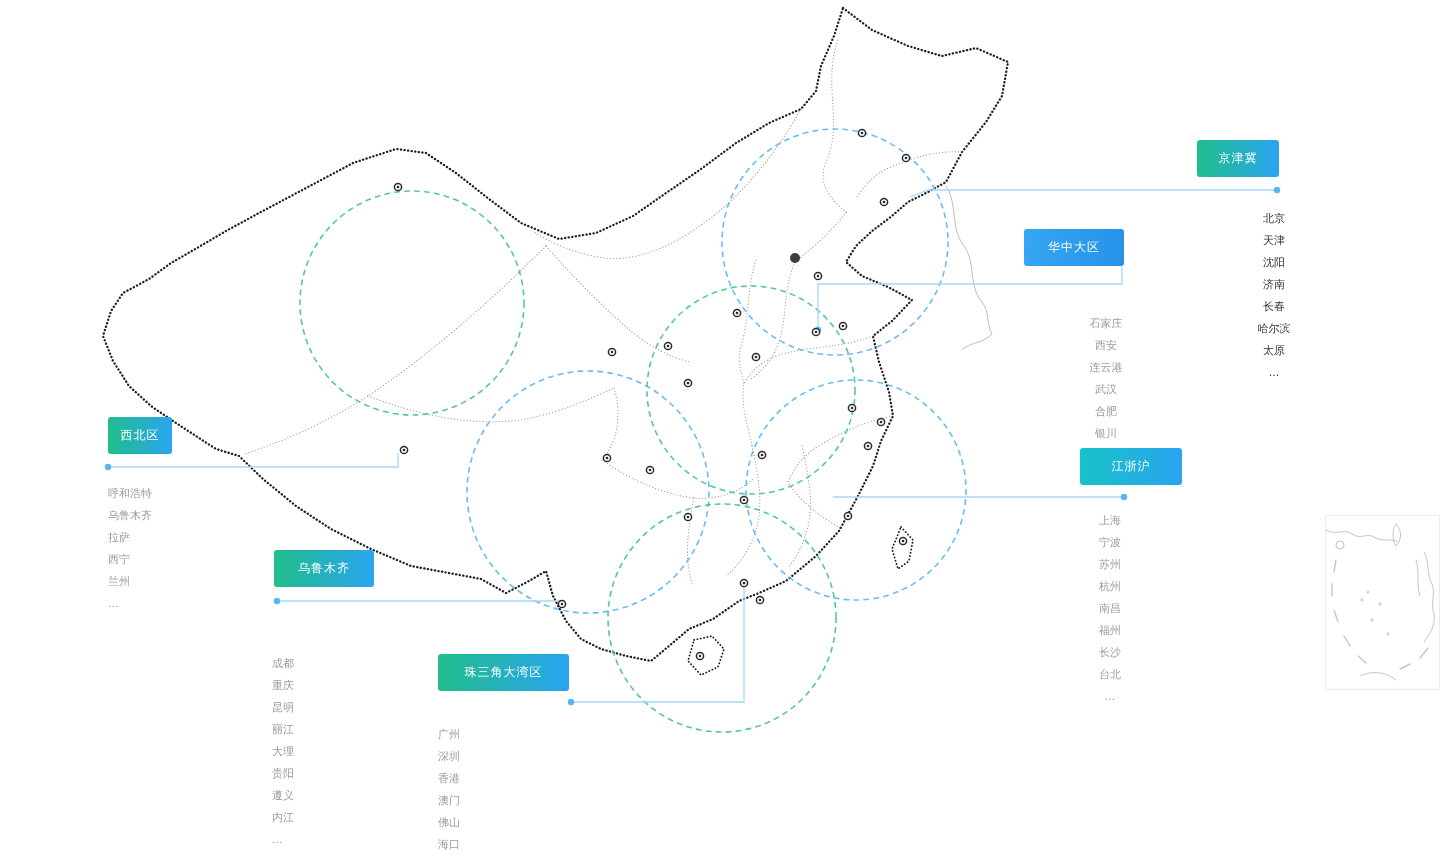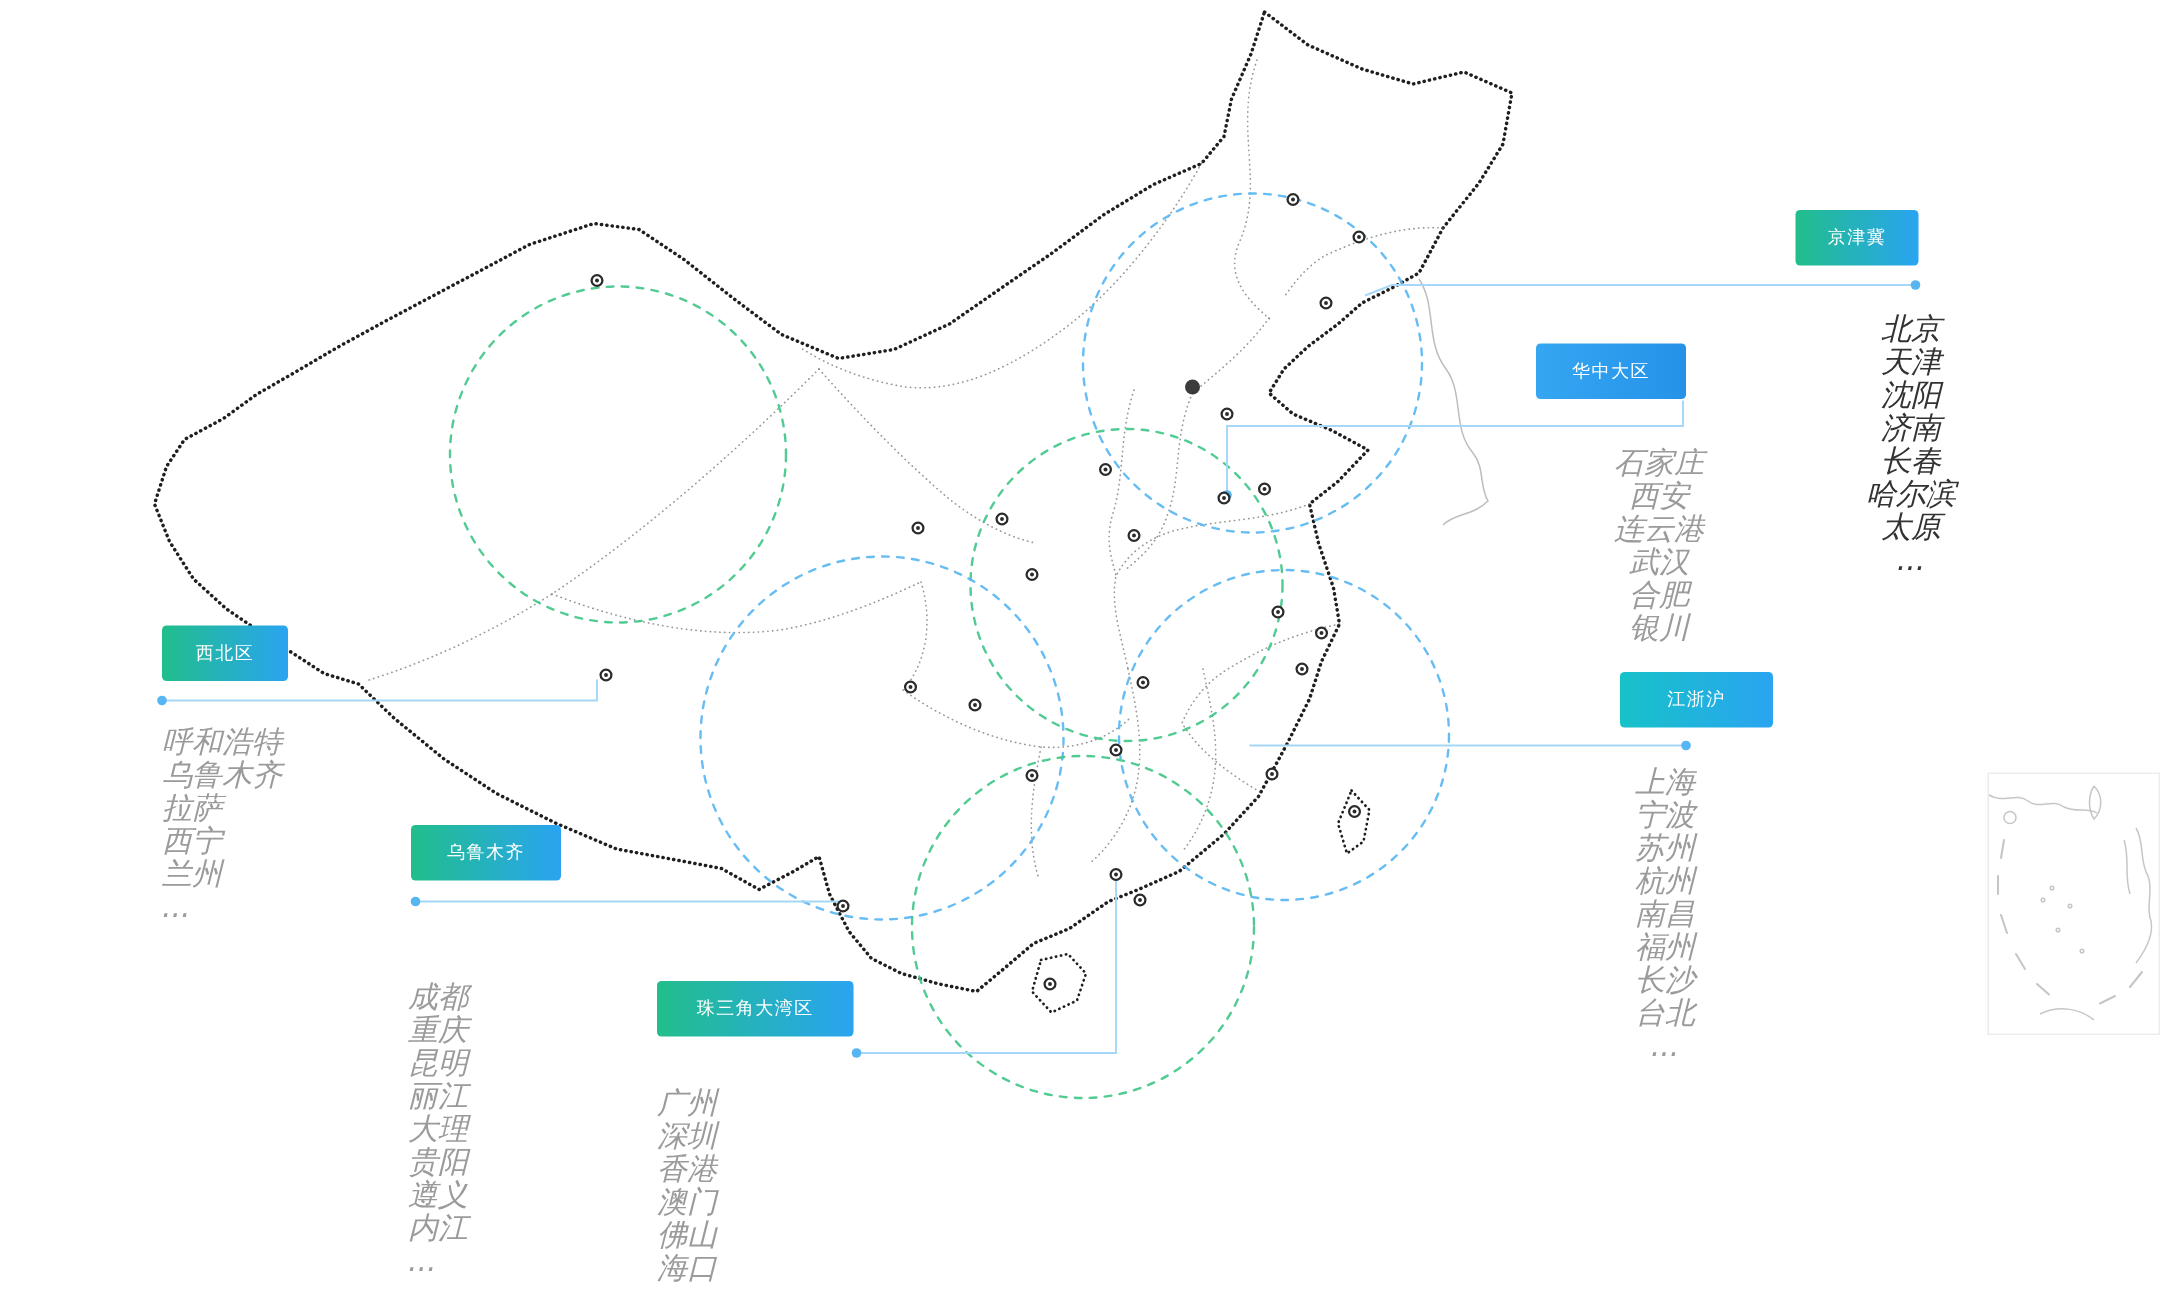--- a/index.html
+++ b/index.html
@@ -4,21 +4,21 @@
 <style>
   * { margin:0; padding:0; box-sizing:border-box; }
   html,body { width:100%; height:100%; }
   body { font-family:"DejaVu Sans","Liberation Sans",sans-serif; background:#fff; }
 
   .stage { position:relative; width:1440px; height:868px; background:var(--background,#fff); overflow:hidden; }
   .map-svg { position:absolute; left:0; top:0; width:1440px; height:868px; }
 
   .badge { position:absolute; height:37px; display:flex; align-items:center; justify-content:center;
            color:var(--badge-text,#fff); font-size:12px; letter-spacing:1px; border-radius:3px; cursor:pointer; }
-  .cities { position:absolute; list-style:none; font-size:20px; line-height:22px;font-style:italic; }
+  .cities { position:absolute; list-style:none; font-size:11px; line-height:22px; }
   .cities.center { text-align:center; }
   .cities.dark { color:var(--city-list-dark,#333); }
   .cities.gray { color:var(--city-list-gray,#999); }
 
   .outline { fill:none; stroke:var(--map-outline,#222); stroke-width:2.3; stroke-linecap:round; stroke-dasharray:0.2 3.4; }
   .island  { fill:none; stroke:var(--map-outline,#222); stroke-width:1.8; stroke-linecap:round; stroke-dasharray:0.2 3.2; }
   .province { fill:none; stroke:var(--province-line,#666); stroke-width:1.1; stroke-linecap:round; stroke-dasharray:0.2 3; opacity:.7; }
   .neighbor { fill:none; stroke:var(--neighbor-line,#bbb); stroke-width:1; }
 
   .region-circle { fill:none; stroke-width:1.6; stroke-dasharray:4.5 5.5; stroke-linecap:round; opacity:.9; }
@@ -171,32 +171,32 @@
         <li>济南</li>
         <li>长春</li>
         <li>哈尔滨</li>
         <li>太原</li>
         <li>...</li>
       </ul>
   </div>
 
   <div>
     <div class="badge" style="left: 1024px; top: 229px; width: 100px; background: linear-gradient(90deg, rgb(53, 166, 242), rgb(37, 146, 232));">华中大区</div>
-    <ul class="cities gray center" style="left:1051px; top:297px; width:110px;">
+    <ul class="cities gray center" style="left:1051px; top:313px; width:110px;">
         <li>石家庄</li>
         <li>西安</li>
         <li>连云港</li>
         <li>武汉</li>
         <li>合肥</li>
         <li>银川</li>
       </ul>
   </div>
 
   <div>
-    <div class="badge" style="left: 108px; top: 417px; width: 84px; background: linear-gradient(90deg, rgb(33, 190, 139), rgb(42, 164, 241));">西北区</div>
+    <div class="badge" style="left: 108px; top: 417px; width: 64px; background: linear-gradient(90deg, rgb(33, 190, 139), rgb(42, 164, 241));">西北区</div>
     <ul class="cities gray" style="left:108px; top:483px; width:110px;">
         <li>呼和浩特</li>
         <li>乌鲁木齐</li>
         <li>拉萨</li>
         <li>西宁</li>
         <li>兰州</li>
         <li>...</li>
       </ul>
   </div>
 

